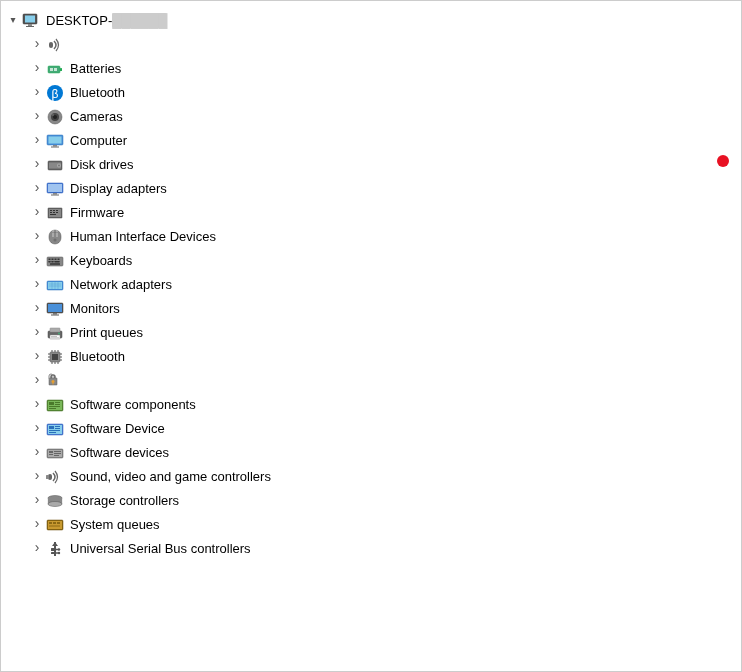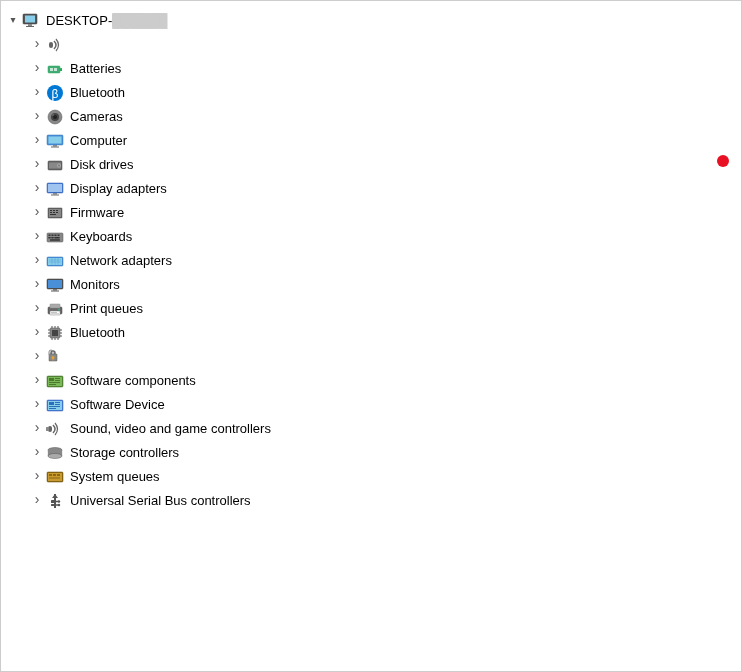--- a/index.html
+++ b/index.html
@@ -190,20 +190,33 @@
           <rect x="10" y="6" width="2" height="1" fill="#333"></rect>
           <rect x="4" y="8" width="2" height="1" fill="#333"></rect>
           <rect x="7" y="8" width="2" height="1" fill="#333"></rect>
           <rect x="10" y="8" width="2" height="1" fill="#333"></rect>
           <rect x="4" y="10" width="6" height="1" fill="#333"></rect>
         </svg>
       </span>
       <span class="item-label">Firmware</span>
     </div>
 
+    <div class="tree-item">
+      <span class="chevron right"></span>
+      <span class="item-icon">
+        <svg width="18" height="18" viewBox="0 0 18 18">
+          <rect x="3" y="2" width="12" height="14" rx="6" fill="#888" stroke="#555" stroke-width="0.5"></rect>
+          <rect x="6" y="2" width="6" height="7" rx="0" fill="#aaa"></rect>
+          <line x1="9" y1="2" x2="9" y2="9" stroke="#555" stroke-width="0.8"></line>
+          <rect x="6" y="4" width="6" height="1" fill="#555" opacity="0.3"></rect>
+          <circle cx="9" cy="12" r="1.5" fill="#555" opacity="0.5"></circle>
+        </svg>
+      </span>
+      <span class="item-label">Human Interface Devices</span>
+    </div>
 
     <div class="tree-item">
       <span class="chevron right"></span>
       <span class="item-icon">
         <svg width="18" height="18" viewBox="0 0 18 18">
           <rect x="1" y="5" width="16" height="9" rx="1" fill="#888" stroke="#555" stroke-width="0.5"></rect>
           <rect x="2.5" y="6.5" width="2" height="1.5" fill="#333" rx="0.2"></rect>
           <rect x="5.5" y="6.5" width="2" height="1.5" fill="#333" rx="0.2"></rect>
           <rect x="8.5" y="6.5" width="2" height="1.5" fill="#333" rx="0.2"></rect>
           <rect x="11.5" y="6.5" width="2" height="1.5" fill="#333" rx="0.2"></rect>
@@ -322,20 +335,35 @@
           <rect x="3" y="6" width="5" height="3" fill="#2a70b9"></rect>
           <rect x="9" y="6" width="5" height="1" fill="#2a70b9"></rect>
           <rect x="9" y="8" width="5" height="1" fill="#2a70b9"></rect>
           <rect x="3" y="10" width="11" height="1" fill="#2a70b9"></rect>
           <rect x="3" y="12" width="7" height="1" fill="#2a70b9"></rect>
         </svg>
       </span>
       <span class="item-label">Software Device</span>
     </div>
 
+    <div class="tree-item">
+      <span class="chevron right"></span>
+      <span class="item-icon">
+        <svg width="18" height="18" viewBox="0 0 18 18">
+          <rect x="1" y="5" width="16" height="9" rx="1" fill="#888" stroke="#555" stroke-width="0.5"></rect>
+          <rect x="2" y="6" width="14" height="7" fill="#aaa"></rect>
+          <rect x="3" y="7" width="4" height="2" fill="#666"></rect>
+          <rect x="3" y="10" width="4" height="1" fill="#666"></rect>
+          <rect x="8" y="7" width="7" height="1" fill="#666"></rect>
+          <rect x="8" y="9" width="7" height="1" fill="#666"></rect>
+          <rect x="8" y="11" width="5" height="1" fill="#666"></rect>
+        </svg>
+      </span>
+      <span class="item-label">Software devices</span>
+    </div>
 
     <div class="tree-item">
       <span class="chevron right"></span>
       <span class="item-icon">
         <svg width="18" height="18" viewBox="0 0 18 18">
           <rect x="2" y="6" width="4" height="6" rx="2" fill="#666"></rect>
           <path d="M7 5 Q11 9 7 13" stroke="#666" stroke-width="1.5" fill="none"></path>
           <path d="M9 3 Q14 9 9 15" stroke="#666" stroke-width="1.2" fill="none"></path>
           <rect x="0" y="7" width="3" height="4" rx="0.5" fill="#888"></rect>
         </svg>

